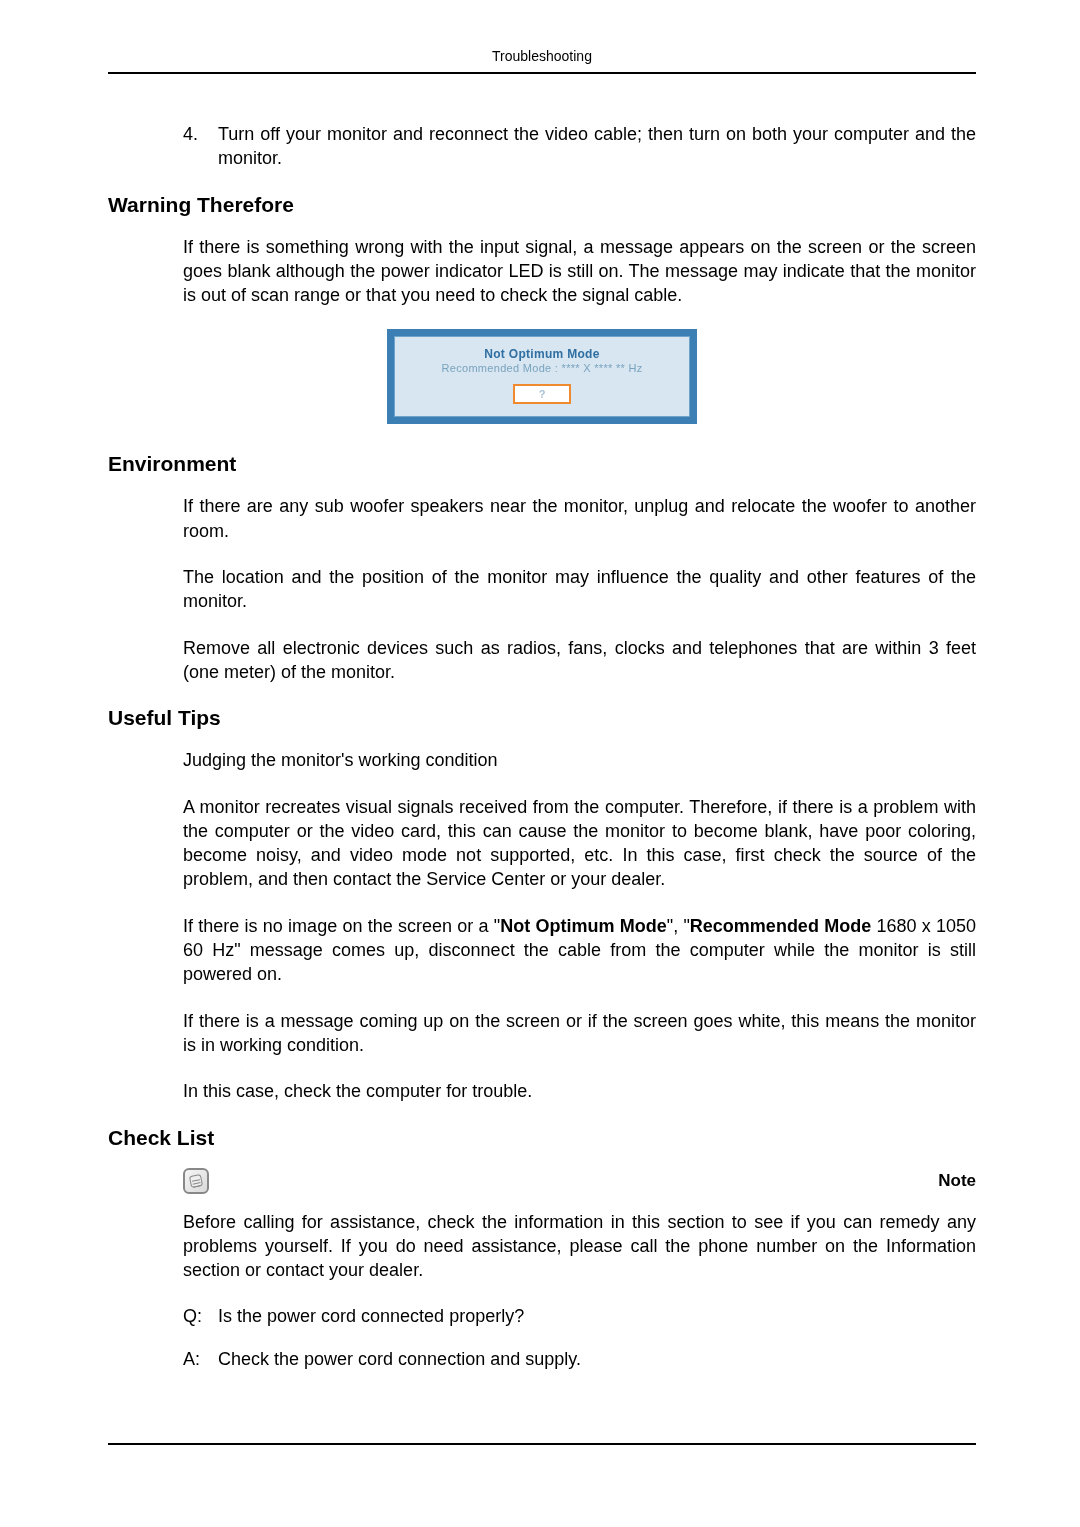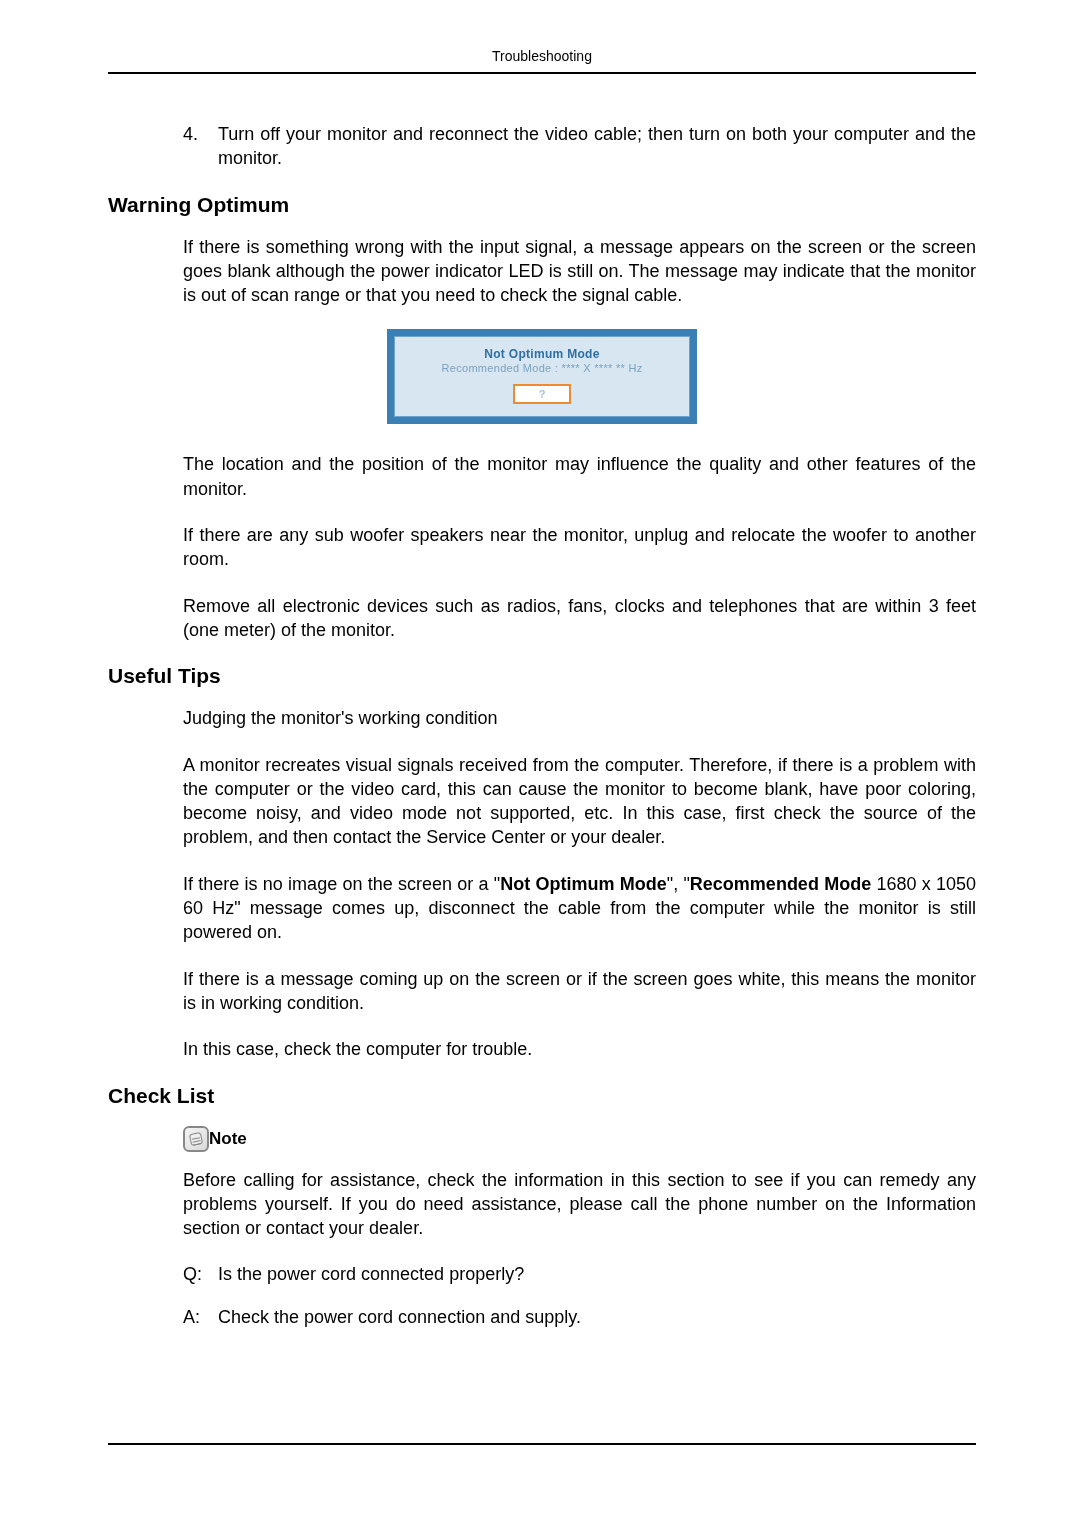--- a/index.html
+++ b/index.html
@@ -92,20 +92,21 @@
     padding: 2px 24px;
     color: #a8c1d2;
     font-size: 11px;
     font-weight: bold;
   }
   .note-row {
     margin-left: 75px;
     display: flex;
     align-items: center;
     margin-bottom: 16px;
+    justify-content: space-between;
   }
   .note-icon {
     width: 26px;
     height: 26px;
     border: 2px solid #888;
     border-radius: 6px;
     background: linear-gradient(135deg,#f5f5f5,#d9d9d9);
     position: relative;
     flex-shrink: 0;
   }
@@ -153,35 +154,36 @@
   <div class="header-title">Troubleshooting</div>
 
   <div class="content">
 
     <div class="step-row">
       <div class="step-num">4.</div>
       <div class="step-text">Turn off your monitor and reconnect the video cable; then turn on both your computer and the monitor.</div>
     </div>
 
 
-    <h2 class="section">Warning Optimum</h2>
+    <h2 class="section">Warning Therefore</h2>
     <div class="para">If there is something wrong with the input signal, a message appears on the screen or the screen goes blank although the power indicator LED is still on. The message may indicate that the monitor is out of scan range or that you need to check the signal cable.</div>
 
     <div class="dialog-wrap">
       <div class="dialog">
         <div class="dialog-inner">
           <div class="dialog-line1">Not Optimum Mode</div>
           <div class="dialog-line2">Recommended Mode : **** X **** ** Hz</div>
           <div class="dialog-btn">?</div>
         </div>
       </div>
     </div>
 
+    <h2 class="section">Environment</h2>
+    <div class="para">If there are any sub woofer speakers near the monitor, unplug and relocate the woofer to another room.</div>
     <div class="para">The location and the position of the monitor may influence the quality and other features of the monitor.</div>
-    <div class="para">If there are any sub woofer speakers near the monitor, unplug and relocate the woofer to another room.</div>
     <div class="para">Remove all electronic devices such as radios, fans, clocks and telephones that are within 3 feet (one meter) of the monitor.</div>
 
     <h2 class="section">Useful Tips</h2>
     <div class="para">Judging the monitor's working condition</div>
     <div class="para">A monitor recreates visual signals received from the computer. Therefore, if there is a problem with the computer or the video card, this can cause the monitor to become blank, have poor coloring, become noisy, and video mode not supported, etc. In this case, first check the source of the problem, and then contact the Service Center or your dealer.</div>
     <div class="para">
       <span>If there is no image on the screen or a "</span><b>Not Optimum Mode</b><span>", "</span><b>Recommended Mode</b><span> 1680 x 1050 60 Hz" message comes up, disconnect the cable from the computer while the monitor is still powered on.</span>
     </div>
     <div class="para">If there is a message coming up on the screen or if the screen goes white, this means the monitor is in working condition.</div>
     <div class="para">In this case, check the computer for trouble.</div>

